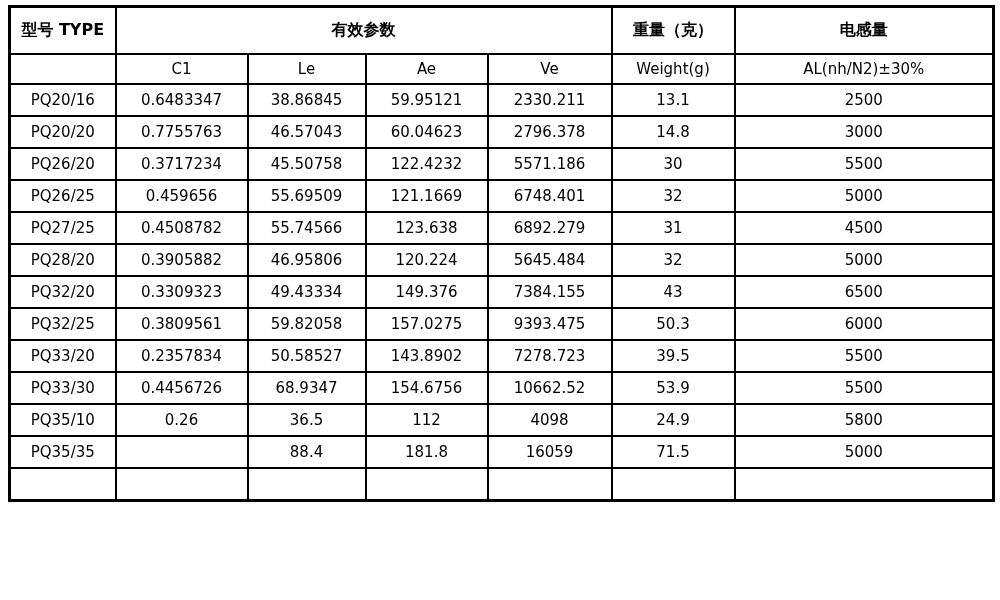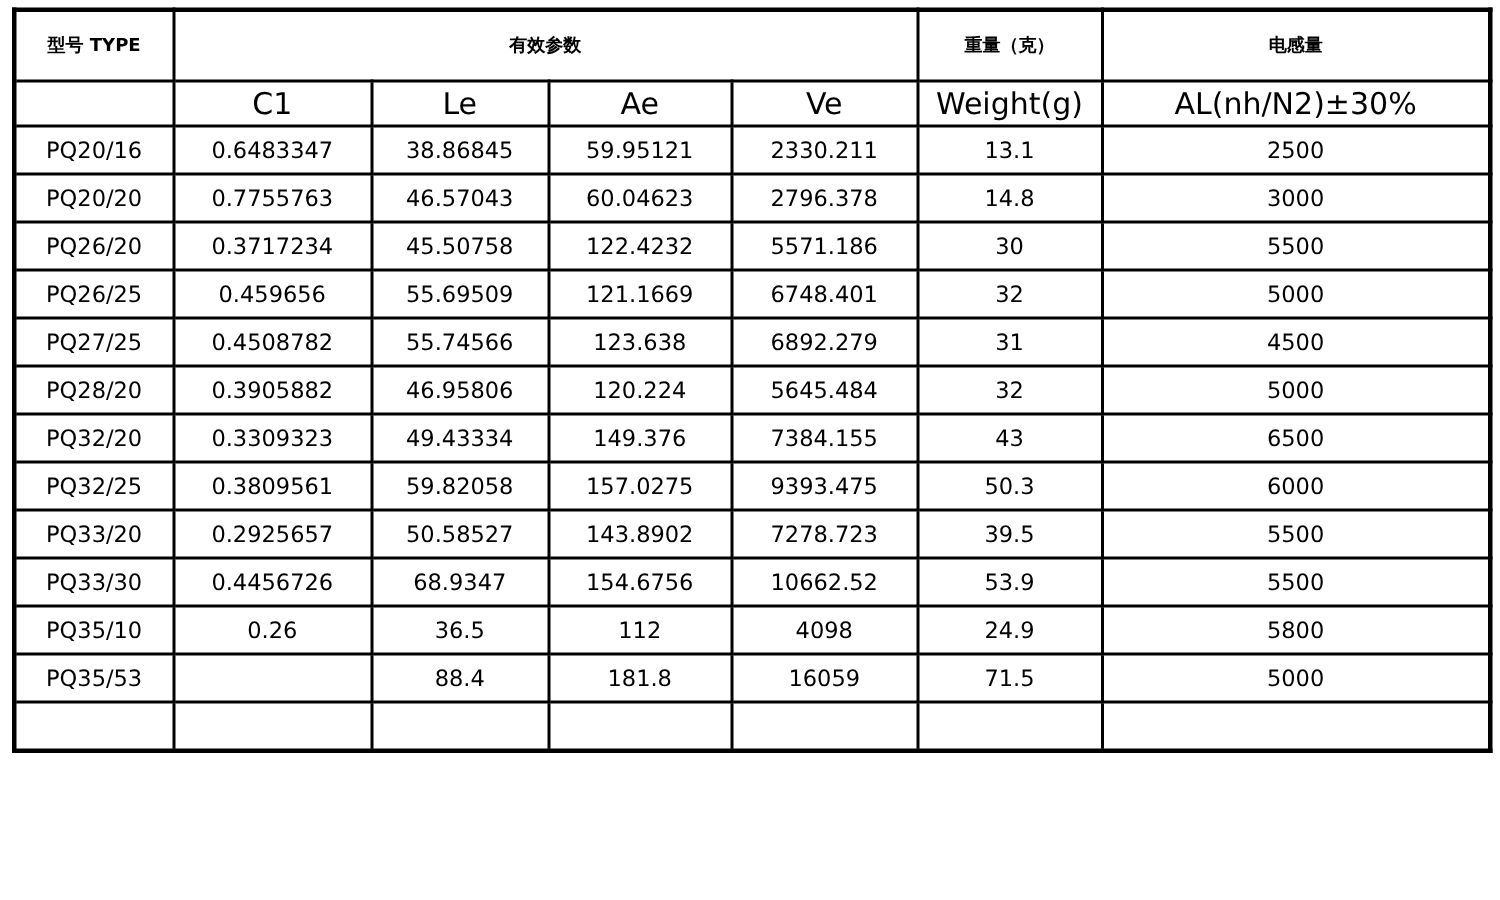--- a/index.html
+++ b/index.html
@@ -32,27 +32,27 @@
     border: 2px solid #000000;
     text-align: center;
     vertical-align: middle;
     padding: 0 2px;
     font-size: 15px;
     white-space: nowrap;
     overflow: hidden;
   }
   table.spec thead tr.hdr-main th {
     height: 45px;
-    font-size: 12px;
+    font-size: 16px;
     font-weight: bold;
   }
   table.spec thead tr.hdr-sub th {
     height: 28px;
     font-weight: normal;
-    font-size: 20px;
+    font-size: 15px;
     margin-top: 46px;
   }
   table.spec tbody td {
     height: 30px;
   }
   col.c-type   { width: 106px; }
   col.c-c1     { width: 132px; }
   col.c-le     { width: 118px; }
   col.c-ae     { width: 122px; }
   col.c-ve     { width: 124px; }
@@ -158,21 +158,21 @@
           <td>PQ32/25</td>
           <td>0.3809561</td>
           <td>59.82058</td>
           <td>157.0275</td>
           <td>9393.475</td>
           <td>50.3</td>
           <td>6000</td>
         </tr>
         <tr>
           <td>PQ33/20</td>
-          <td>0.2925657</td>
+          <td>0.2357834</td>
           <td>50.58527</td>
           <td>143.8902</td>
           <td>7278.723</td>
           <td>39.5</td>
           <td>5500</td>
         </tr>
         <tr>
           <td>PQ33/30</td>
           <td>0.4456726</td>
           <td>68.9347</td>
@@ -184,21 +184,21 @@
         <tr>
           <td>PQ35/10</td>
           <td>0.26</td>
           <td>36.5</td>
           <td>112</td>
           <td>4098</td>
           <td>24.9</td>
           <td>5800</td>
         </tr>
         <tr>
-          <td>PQ35/53</td>
+          <td>PQ35/35</td>
           <td></td>
           <td>88.4</td>
           <td>181.8</td>
           <td>16059</td>
           <td>71.5</td>
           <td>5000</td>
         </tr>
         <tr>
           <td></td>
           <td></td>

